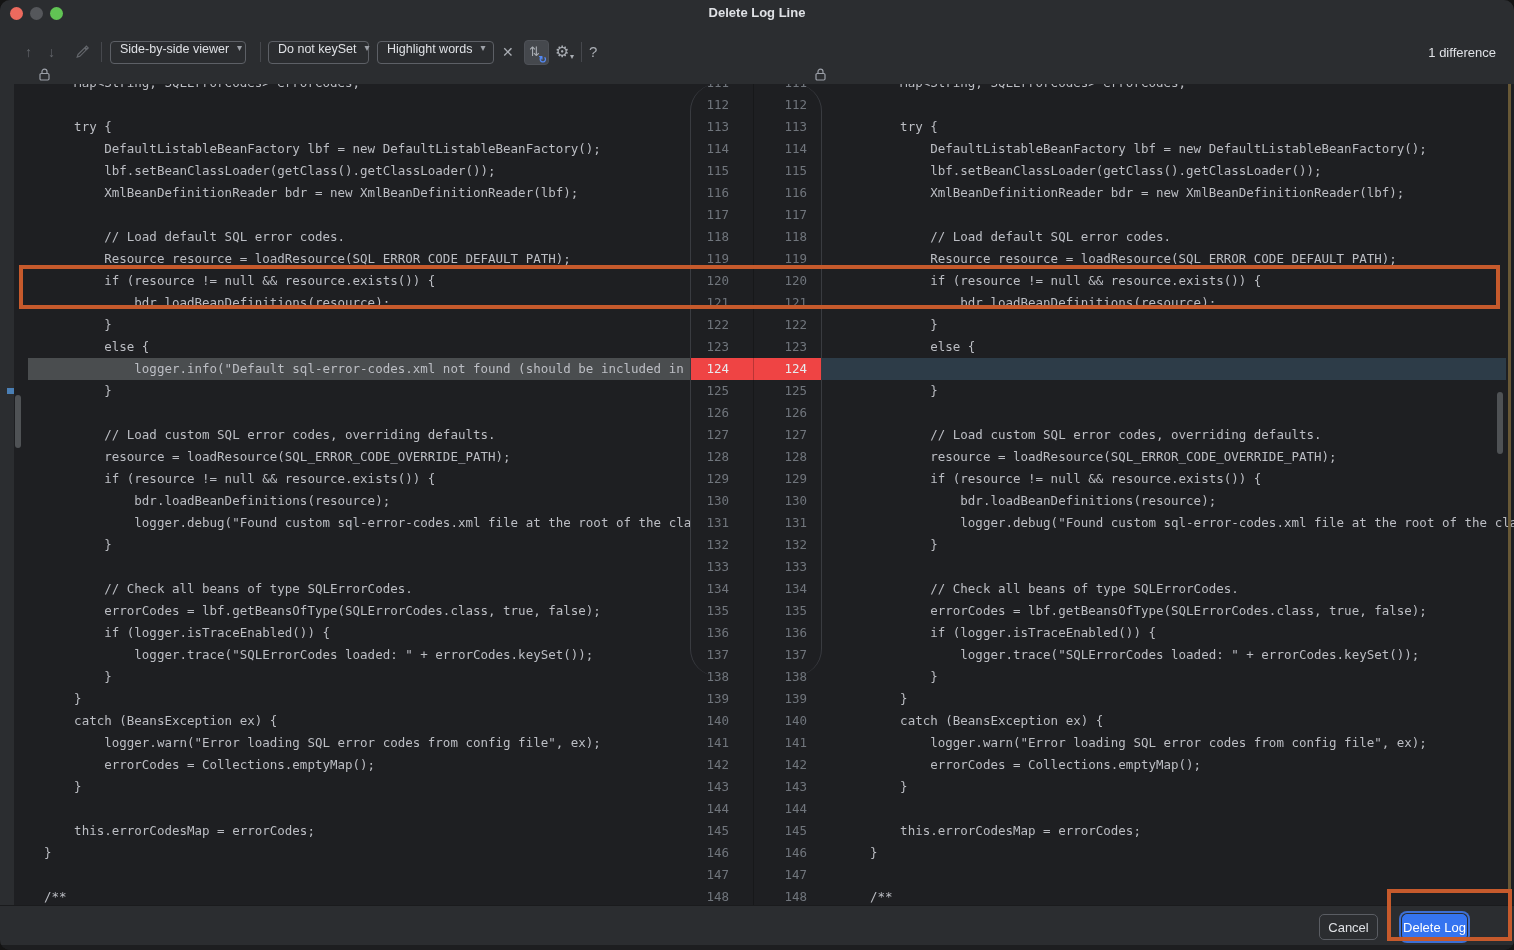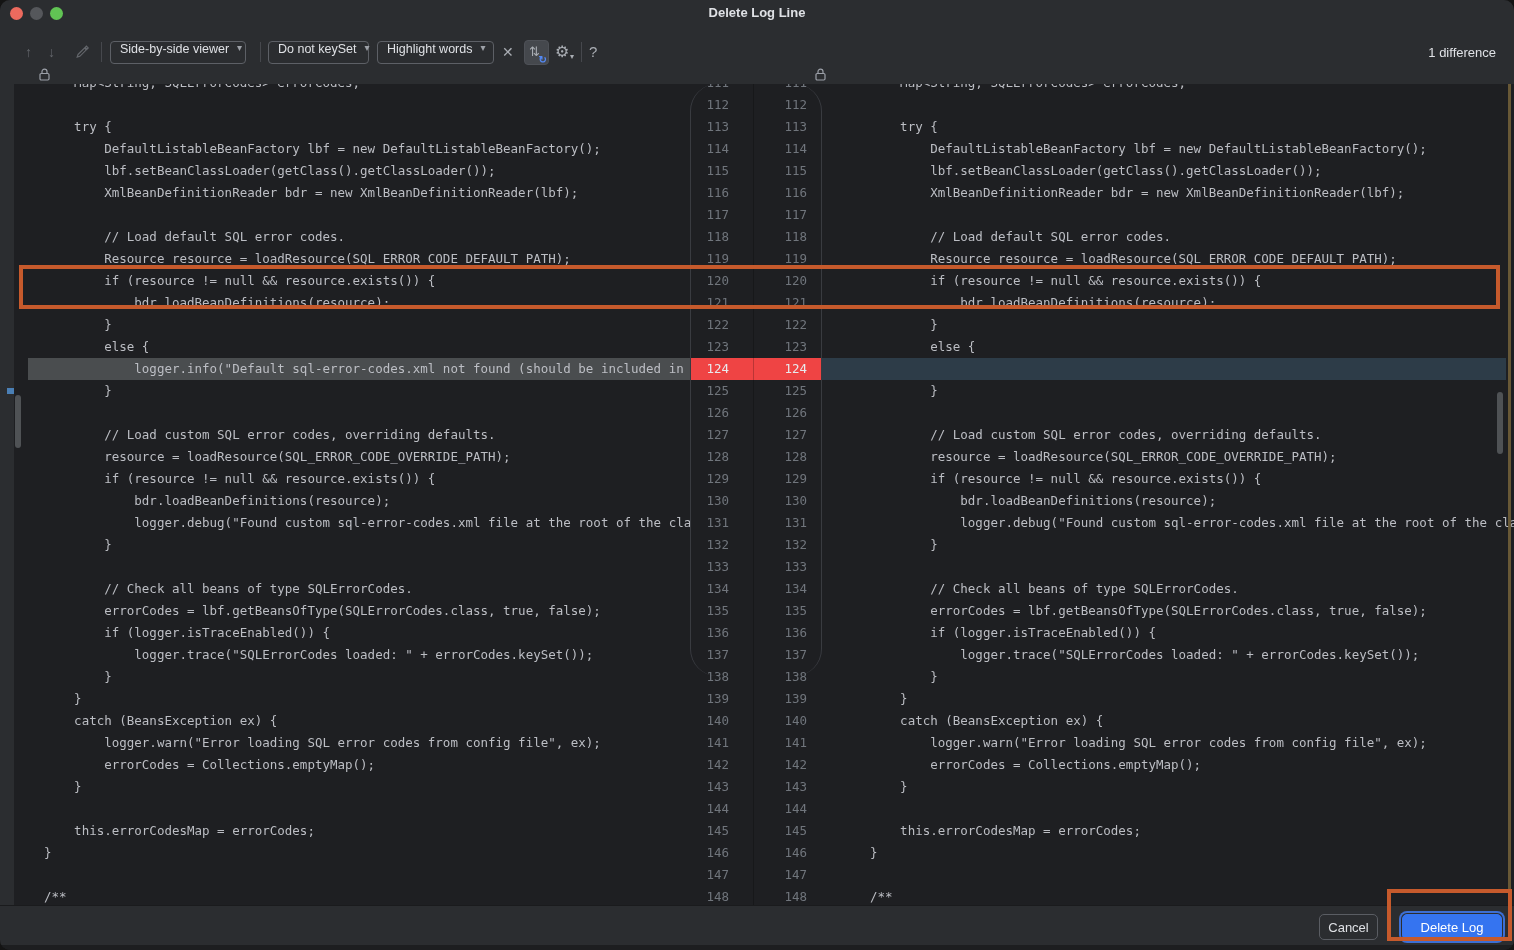--- a/index.html
+++ b/index.html
@@ -63,21 +63,21 @@
   
   .annot { position:absolute; border:4px solid #c65a2c; background:transparent; z-index:30; pointer-events:none; }
   #annot-line { left:19px; top:265px; width:1481px; height:44px; }
   #annot-btn  { left:1387px; top:889px; width:125px; height:52px; }
   
   #footer { position:absolute; left:0; top:905px; width:1514px; height:40px; background:#2b2d30; border-top:1px solid #1a1b1d; }
   #bottom-edge { position:absolute; left:0; top:945px; width:1514px; height:5px; background:#1d1e20; }
   .btn { position:absolute; top:8px; height:26px; border-radius:5px; font-size:13px;
     display:flex; align-items:center; justify-content:center; cursor:default; }
   #btn-cancel { left:1319px; width:59px; background:#2b2d30; border:1px solid #5a5d63; color:#dfe1e5; }
-  #btn-confirm { left:1402px; width:100px; background:#3574f0; border:1px solid #3574f0; color:#ffffff;
+  #btn-confirm { left:1402px; width:65px; background:#3574f0; border:1px solid #3574f0; color:#ffffff;
     box-shadow:0 0 0 1px #2b2d30, 0 0 0 3px #3d6fd4; }
   .lock-svg { display:block; }
 </style>
 </head>
 <body>
 
 <div id="window">
 
   <div id="chrome">
     <div class="traffic" id="tl-close"></div>

